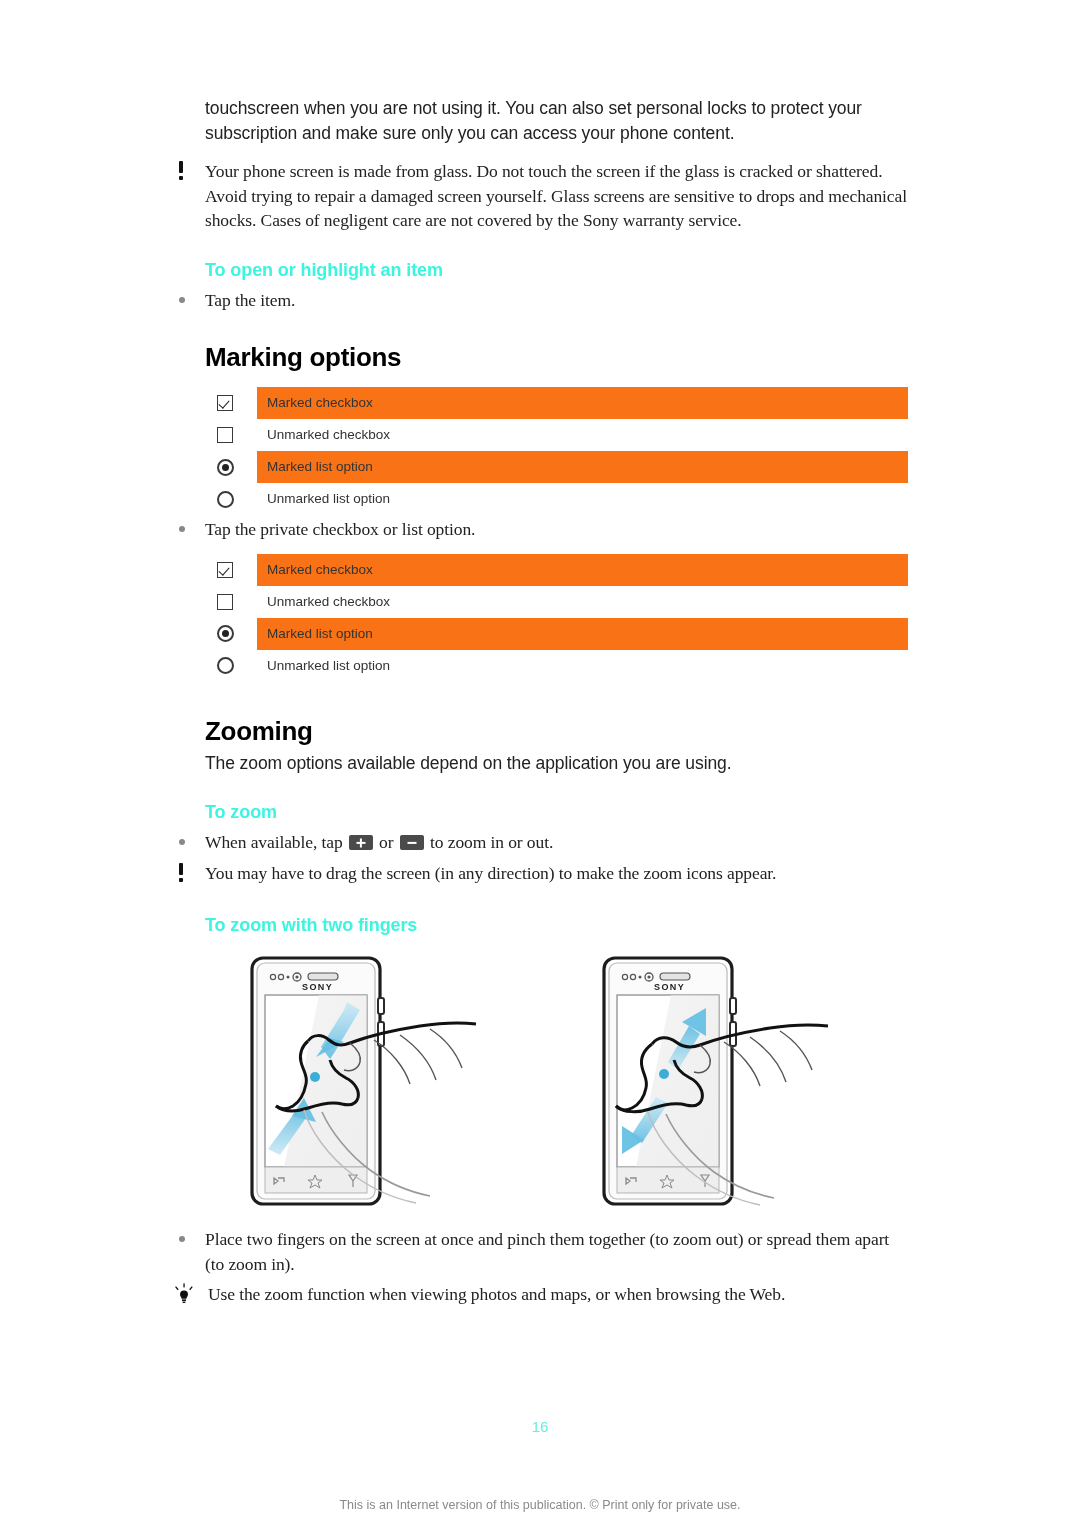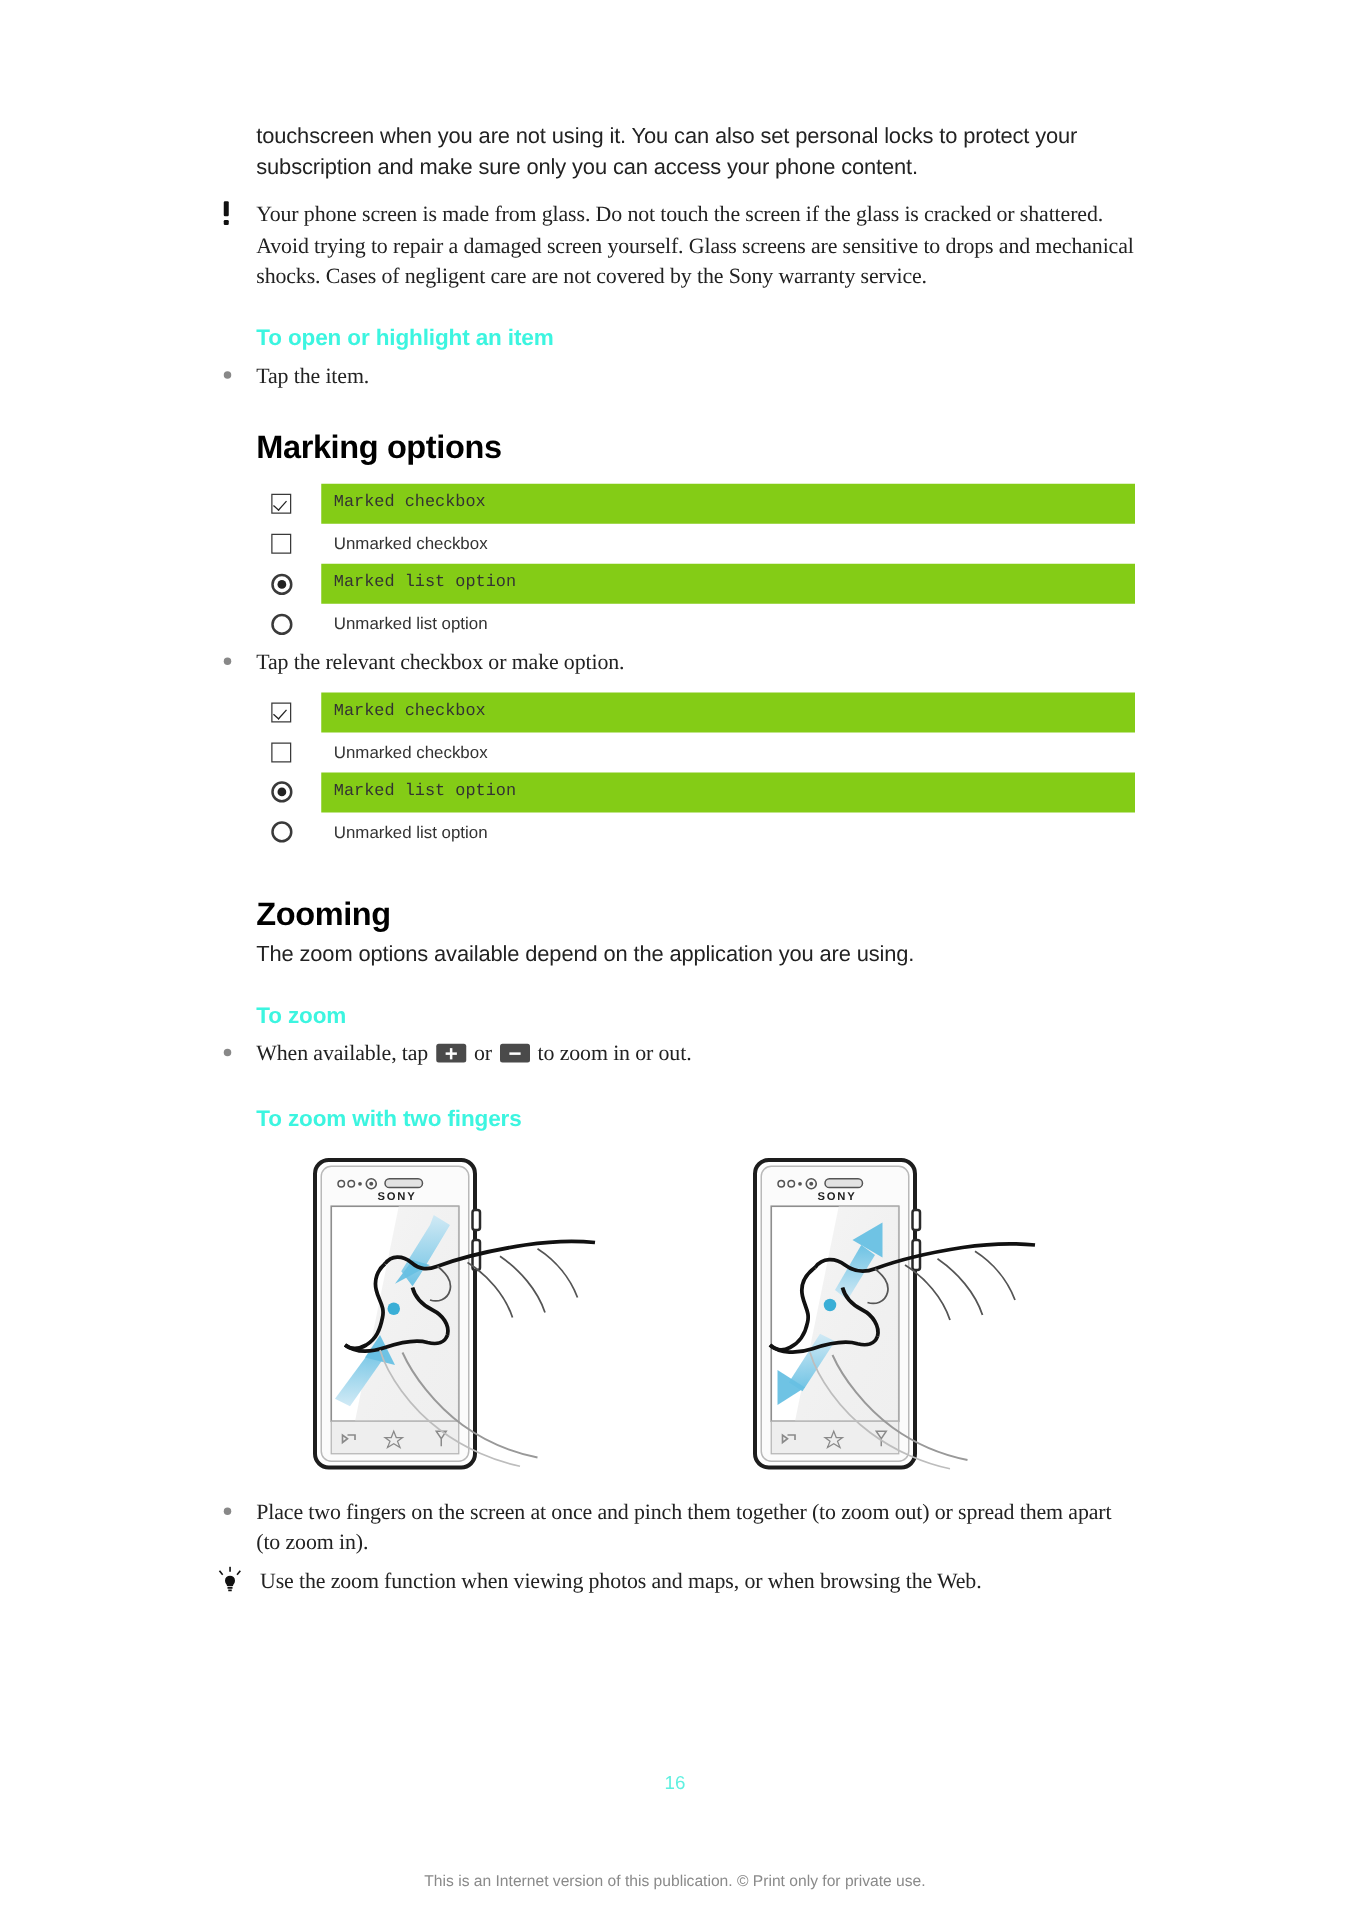--- a/index.html
+++ b/index.html
@@ -141,22 +141,21 @@
   .optrow .labelcell {
     flex: 1 1 auto;
     font-size: 13.5px;
     color: #333;
     padding-left: 10px;
     height: 32px;
     line-height: 32px;
     box-sizing: border-box;
   }
   .optrow.shaded .labelcell {
-    background: #84cc16;
-    font-family: Liberation Mono, monospace;
+    background: #f97316;
   }
 
   .cb {
     width: 16px; height: 16px;
     border: 1.6px solid #3a3a3a;
     box-sizing: border-box;
     background: #fff;
     position: relative;
   }
   .cb.checked::after {
@@ -287,21 +286,21 @@
       <div class="optrow">
         <div class="iconcell">
             <span class="rb"></span>
           </div>
         <div class="labelcell">Unmarked list option</div>
       </div>
     </div>
 
     <div class="noterow" style="margin-top:2px;">
       <div class="gutter"><span class="ic-bullet"></span></div>
-      <div class="body">Tap the relevant checkbox or make option.</div>
+      <div class="body">Tap the private checkbox or list option.</div>
     </div>
 
     <div class="optlist" style="margin-top:12px;">
       <div class="optrow shaded">
         <div class="iconcell">
             <span class="cb checked"></span>
           </div>
         <div class="labelcell">Marked checkbox</div>
       </div>
       <div class="optrow">
@@ -329,20 +328,24 @@
 
     <h3 class="proc" style="color:#3cf5e0;">To zoom</h3>
 
     <div class="noterow" style="margin-top:2px;">
       <div class="gutter"><span class="ic-bullet"></span></div>
       <div class="body">
         <span>When available, tap</span><span>&nbsp;</span><span class="zoompill"><span class="plus-h"></span><span class="plus-v"></span></span><span>&nbsp;</span><span>or</span><span>&nbsp;</span><span class="zoompill"><span class="minus-h"></span></span><span>&nbsp;</span><span>to zoom in or out.</span>
       </div>
     </div>
 
+    <div class="noterow" style="margin-top:6px;">
+      <div class="gutter"><span class="ic-warn"></span></div>
+      <div class="body">You may have to drag the screen (in any direction) to make the zoom icons appear.</div>
+    </div>
 
     <h3 class="proc" style="color:#3cf5e0; margin-top:30px;">To zoom with two fingers</h3>
 
     <div class="illus">
 
       <svg width="240" height="255" viewBox="0 0 240 255">
         <defs>
           <linearGradient id="glareL" x1="0" y1="0" x2="1" y2="1">
             <stop offset="0%" stop-color="#f2f2f2" stop-opacity="0.95"></stop>
             <stop offset="100%" stop-color="#dcdcdc" stop-opacity="0.6"></stop>

